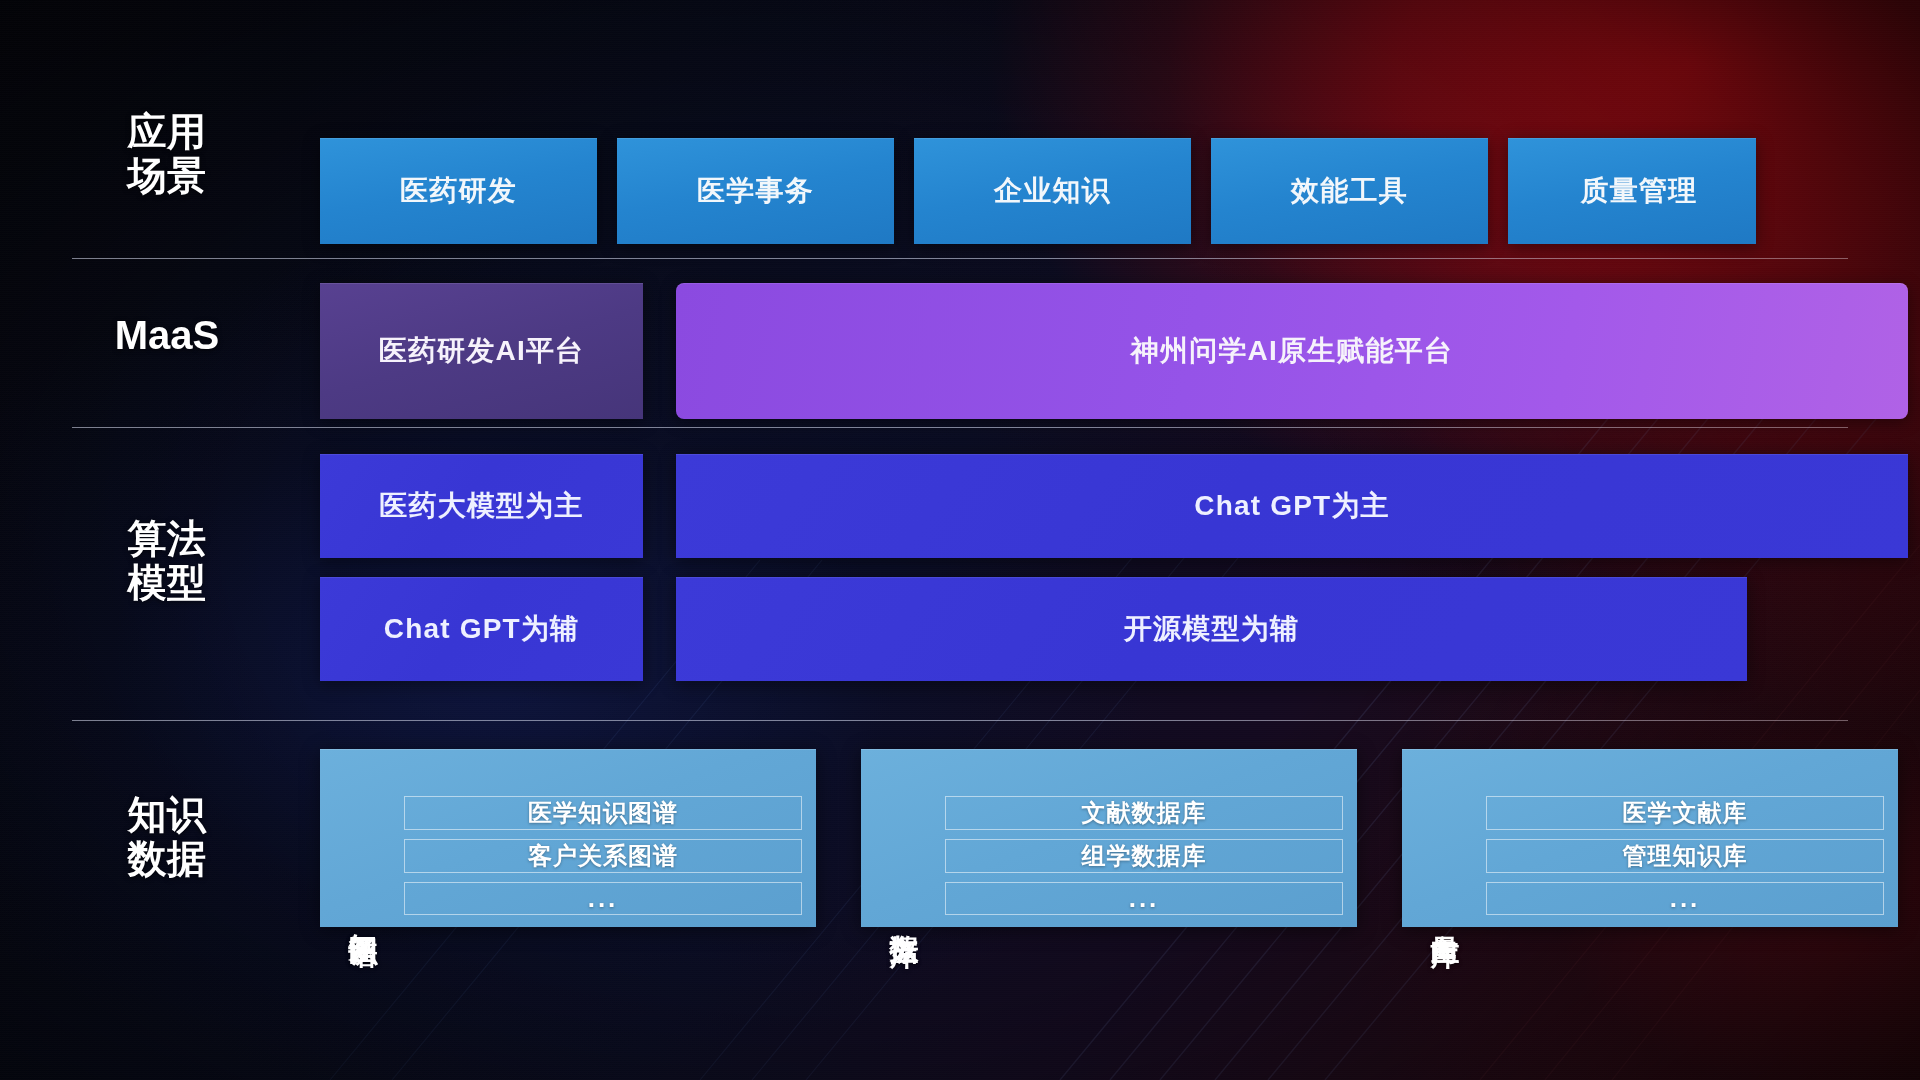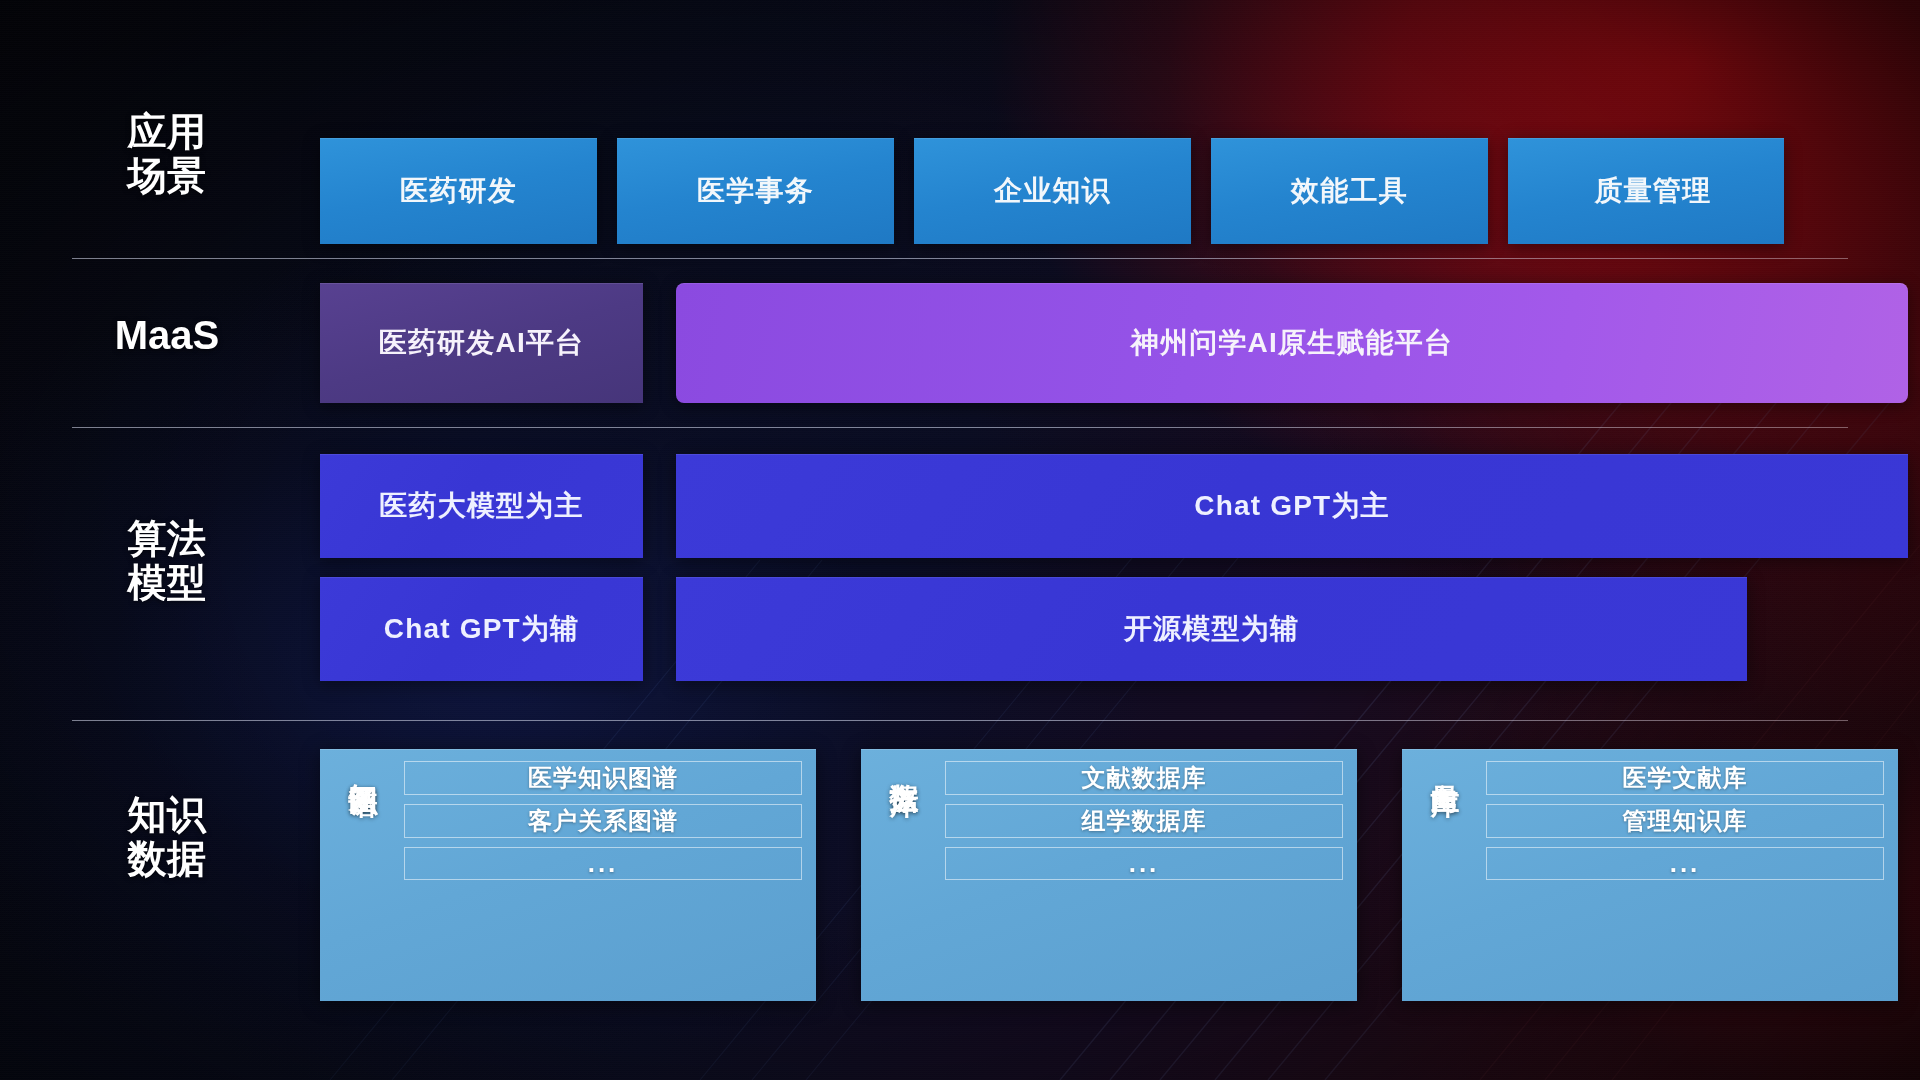--- a/index.html
+++ b/index.html
@@ -75,21 +75,21 @@
     display:flex; align-items:center; justify-content:center;
     color:#f2f7fb;
     font-size:28px; font-weight:700;
     letter-spacing:1.2px;
     box-shadow:0 3px 16px rgba(0,0,0,.42), inset 0 1px 0 rgba(255,255,255,.10);
     margin-top:36px;
   }
 
   
   .maas-card {
-    height:120px;
+    height:136px;
     display:flex; align-items:center; justify-content:center;
     color:#f6f2fb;
     font-size:28px; font-weight:700;
     letter-spacing:1.2px;
     box-shadow:0 3px 16px rgba(0,0,0,.42), inset 0 1px 0 rgba(255,255,255,.10);
   }
   .maas-card.dark   { background:linear-gradient(165deg,#584191 0%,#4d3a84 50%,#46357a 100%); }
   .maas-card.bright { background:linear-gradient(100deg,#8b4ae0 0%,#9553e8 42%,#a359ea 72%,#b062e6 100%); }
 
   
@@ -98,23 +98,23 @@
     background:linear-gradient(125deg,#3c3ad8 0%,#3836d4 45%,#3a38d6 100%);
     display:flex; align-items:center; justify-content:center;
     color:#eef0ff;
     font-size:28px; font-weight:700;
     letter-spacing:1.2px;
     box-shadow:0 3px 16px rgba(0,0,0,.42), inset 0 1px 0 rgba(255,255,255,.09);
   }
 
   
   .kd-group {
-    height:252px;
+    height:178px;
     background:linear-gradient(160deg,#6cb0dc 0%,#62a7d6 45%,#5b9fcf 100%);
-    display:flex; align-items:flex-start;
+    display:flex; align-items:flex-end;
     padding:12px 14px 12px 12px;
     box-shadow:0 3px 18px rgba(0,0,0,.45), inset 0 1px 0 rgba(255,255,255,.16);
   }
   .kd-vlabel {
     width:62px;
     display:flex; align-items:center; justify-content:center;
     color:#ffffff;
     font-size:29px; font-weight:700;
     line-height:1.06;
     letter-spacing:1px;
@@ -181,21 +181,21 @@
         </div>
         <div class="app-card" style="width:277px;">
           <span>医学事务</span>
         </div>
         <div class="app-card" style="width:277px;">
           <span>企业知识</span>
         </div>
         <div class="app-card" style="width:277px;">
           <span>效能工具</span>
         </div>
-        <div class="app-card" style="width:276px;padding-left:14px;">
+        <div class="app-card" style="width:248px;padding-left:14px;">
           <span>质量管理</span>
         </div>
       </div>
     </div>
 
     <div class="divider" style="top:172px;"></div>
 
     <div class="layer-row" style="top:173px;height:167px;">
       <div class="layer-label latin" style="top:54px;">MaaS</div>
       <div class="cards" style="top:24px;gap:33px;">

